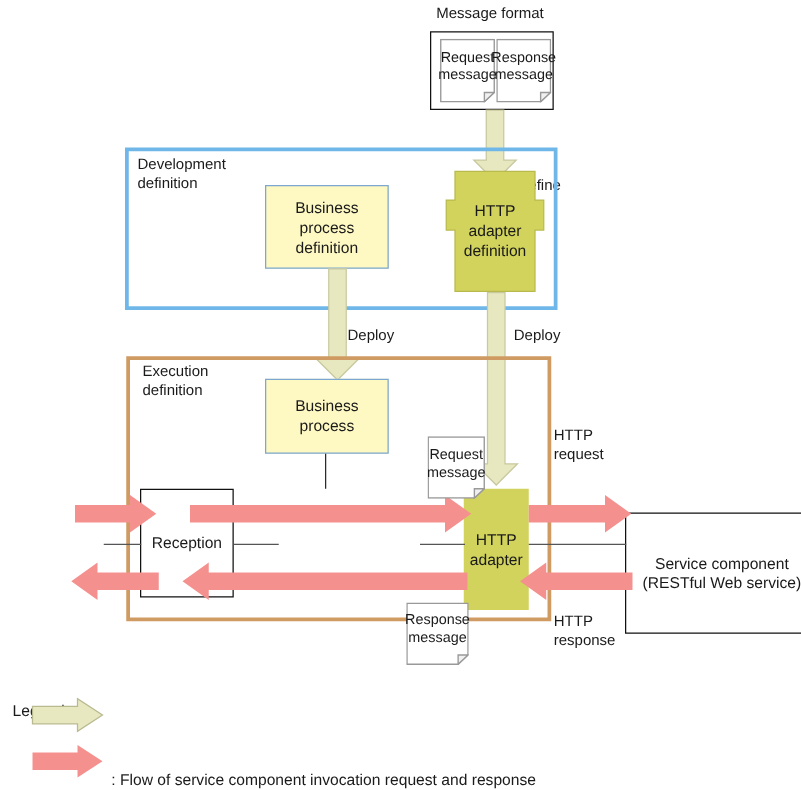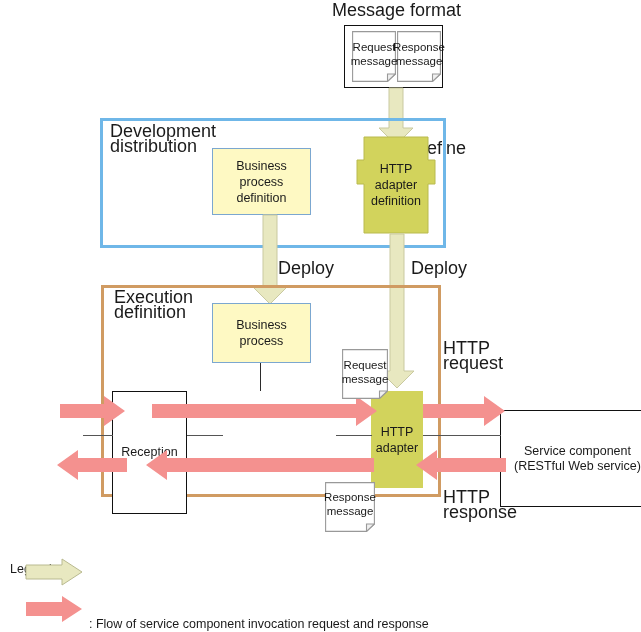--- a/index.html
+++ b/index.html
@@ -18,21 +18,21 @@
   #canvas {
     position: absolute;
     left: 0; top: 0;
     width: 641px;
     height: 632px;
   }
 
   
   .lbl {
     position: absolute;
-    font-size: 18px;
+    font-size: 12px;
     line-height: 15px;
     color: #1a1a1a;
     white-space: pre;
     text-align: center;
   }
   .lbl.left { text-align: left; }
 
   
   .box {
     position: absolute;
@@ -163,21 +163,21 @@
 
   <div class="arrow" style="left:378px; top:88px; width:36px; height:58px;">
     <svg width="36" height="58" viewBox="0 0 36 58">
       <path d="M11 0 H25 V40 H35 L18 57 L1 40 H11 Z" fill="#e8e8c0" stroke="#c9c9a0" stroke-width="1"></path>
     </svg>
   </div>
   <div class="lbl left" style="left:414px; top:96px; width:70px;margin-top:45px;">Define</div>
 
   <div class="env env-dev" style="left:100px; top:118px; width:346px; height:130px;"></div>
   <div class="lbl left" style="left:110px; top:124px; width:150px; white-space:pre;">Development
-distribution</div>
+definition</div>
 
   <div class="bluebox" style="left:212px; top:148px; width:99px; height:67px;">
     <span style="white-space:pre;">Business
 process
 definition</span>
   </div>
 
   <div class="olive-comp" style="left:356px; top:136px; width:80px; height:98px;">
     <svg width="80" height="98" viewBox="0 0 80 98">
       <path d="M8 1 H72 V24 H79 V48 H72 V97 H8 V48 H1 V24 H8 Z" fill="#d2d35c" stroke="#b9ba4e" stroke-width="1"></path>
@@ -206,21 +206,21 @@
 definition</div>
 
   <div class="bluebox" style="left:212px; top:303px; width:99px; height:60px;">
     <span style="white-space:pre;">Business
 process</span>
   </div>
 
   <div class="line line-v" style="left:260px; top:363px; height:28px;"></div>
 
 
-  <div class="box" style="left:112px; top:391px; width:75px; height:123px;">
+  <div class="box" style="left:112px; top:391px; width:75px; height:87px;">
     <span style="white-space:pre;">Reception</span>
   </div>
 
 
   <div class="olivebox" style="left:371px; top:391px; width:52px; height:97px;">
     <span style="white-space:pre;">HTTP
 adapter</span>
   </div>
 
   <div class="box" style="left:500px; top:398px; width:155px; height:97px;margin-top:12px;">

